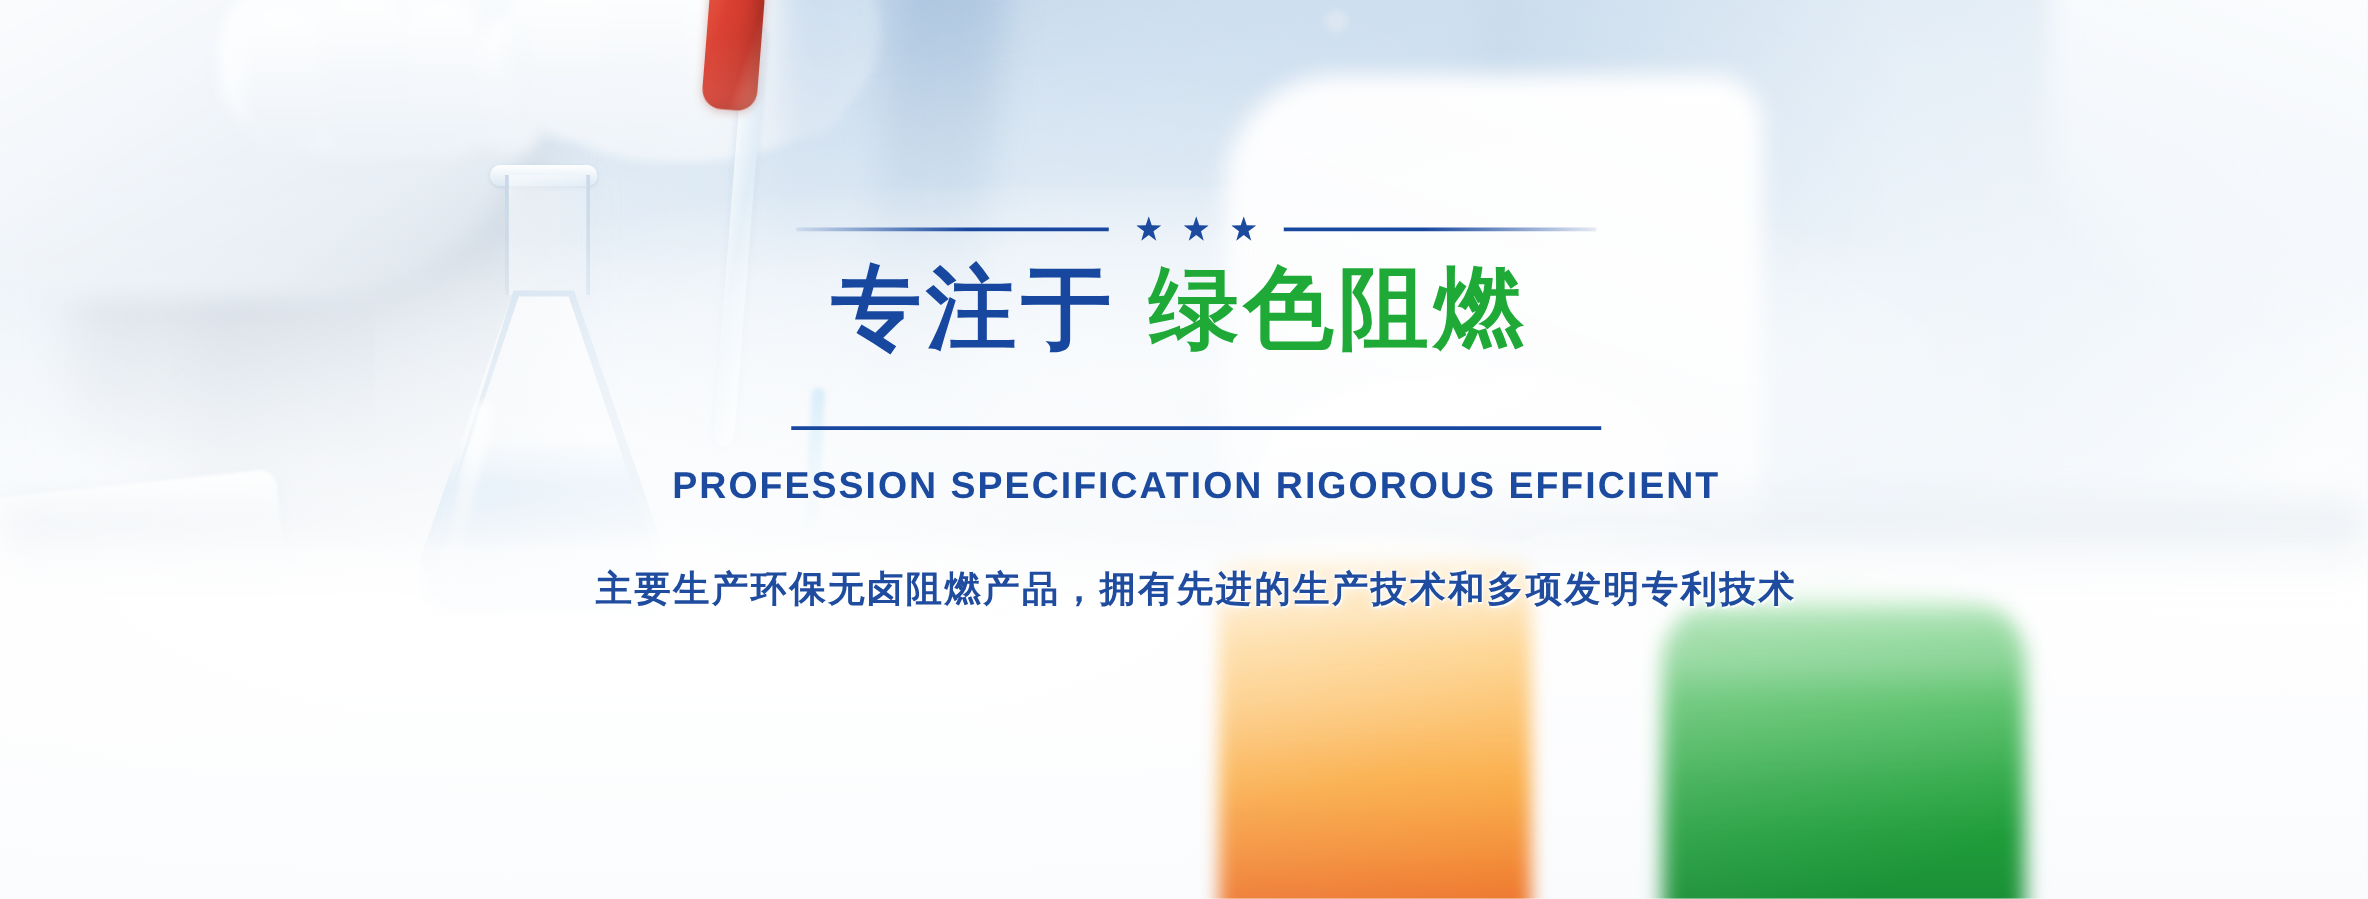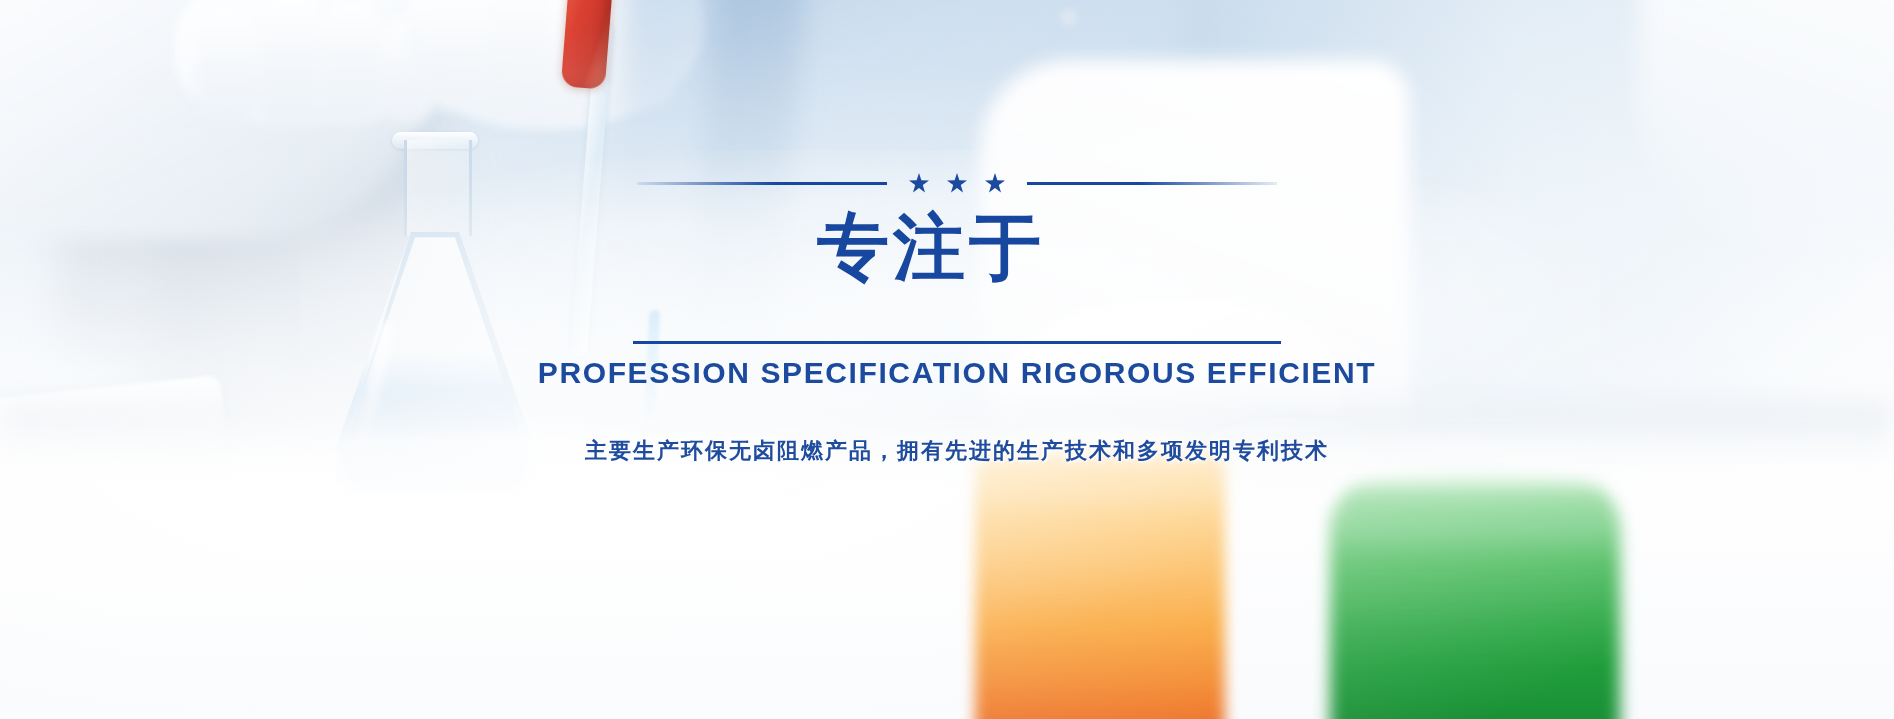--- a/index.html
+++ b/index.html
@@ -324,32 +324,32 @@
   
   .headline-rule {
     width: 648px;
     height: 3px;
     background: #17479e;
     margin-top: 8px;
   }
 
   
   .subtitle-en {
-    margin-top: 12px;
+    margin-top: 28px;
     font-size: 30px;
     font-weight: 700;
     letter-spacing: 1.6px;
     color: #1b4a9e;
     white-space: nowrap;
   }
 
   
   .tagline-cn {
     margin-top: 46px;
-    font-size: 22px;
+    font-size: 29px;
     font-weight: 700;
     letter-spacing: 2px;
     color: #1f4c9e;
     white-space: nowrap;
     text-shadow:
       0 0 6px rgba(255,255,255,0.95),
       0 0 14px rgba(255,255,255,0.85),
       1px 1px 0 rgba(255,255,255,0.85),
       -1px -1px 0 rgba(255,255,255,0.85);
   }
@@ -431,20 +431,21 @@
         <div class="star"></div>
         <div class="star"></div>
         <div class="star"></div>
       </div>
       <div class="rule right"></div>
     </div>
 
     <h1 class="headline">
       <span class="blue">专注于</span>
       <span class="gap"></span>
+      <span class="green">绿色阻燃</span>
       <span class="gap"></span>
     </h1>
 
     <div class="headline-rule"></div>
 
     <div class="subtitle-en">PROFESSION SPECIFICATION RIGOROUS EFFICIENT</div>
 
     <div class="tagline-cn">主要生产环保无卤阻燃产品，拥有先进的生产技术和多项发明专利技术</div>
 
   </div>

